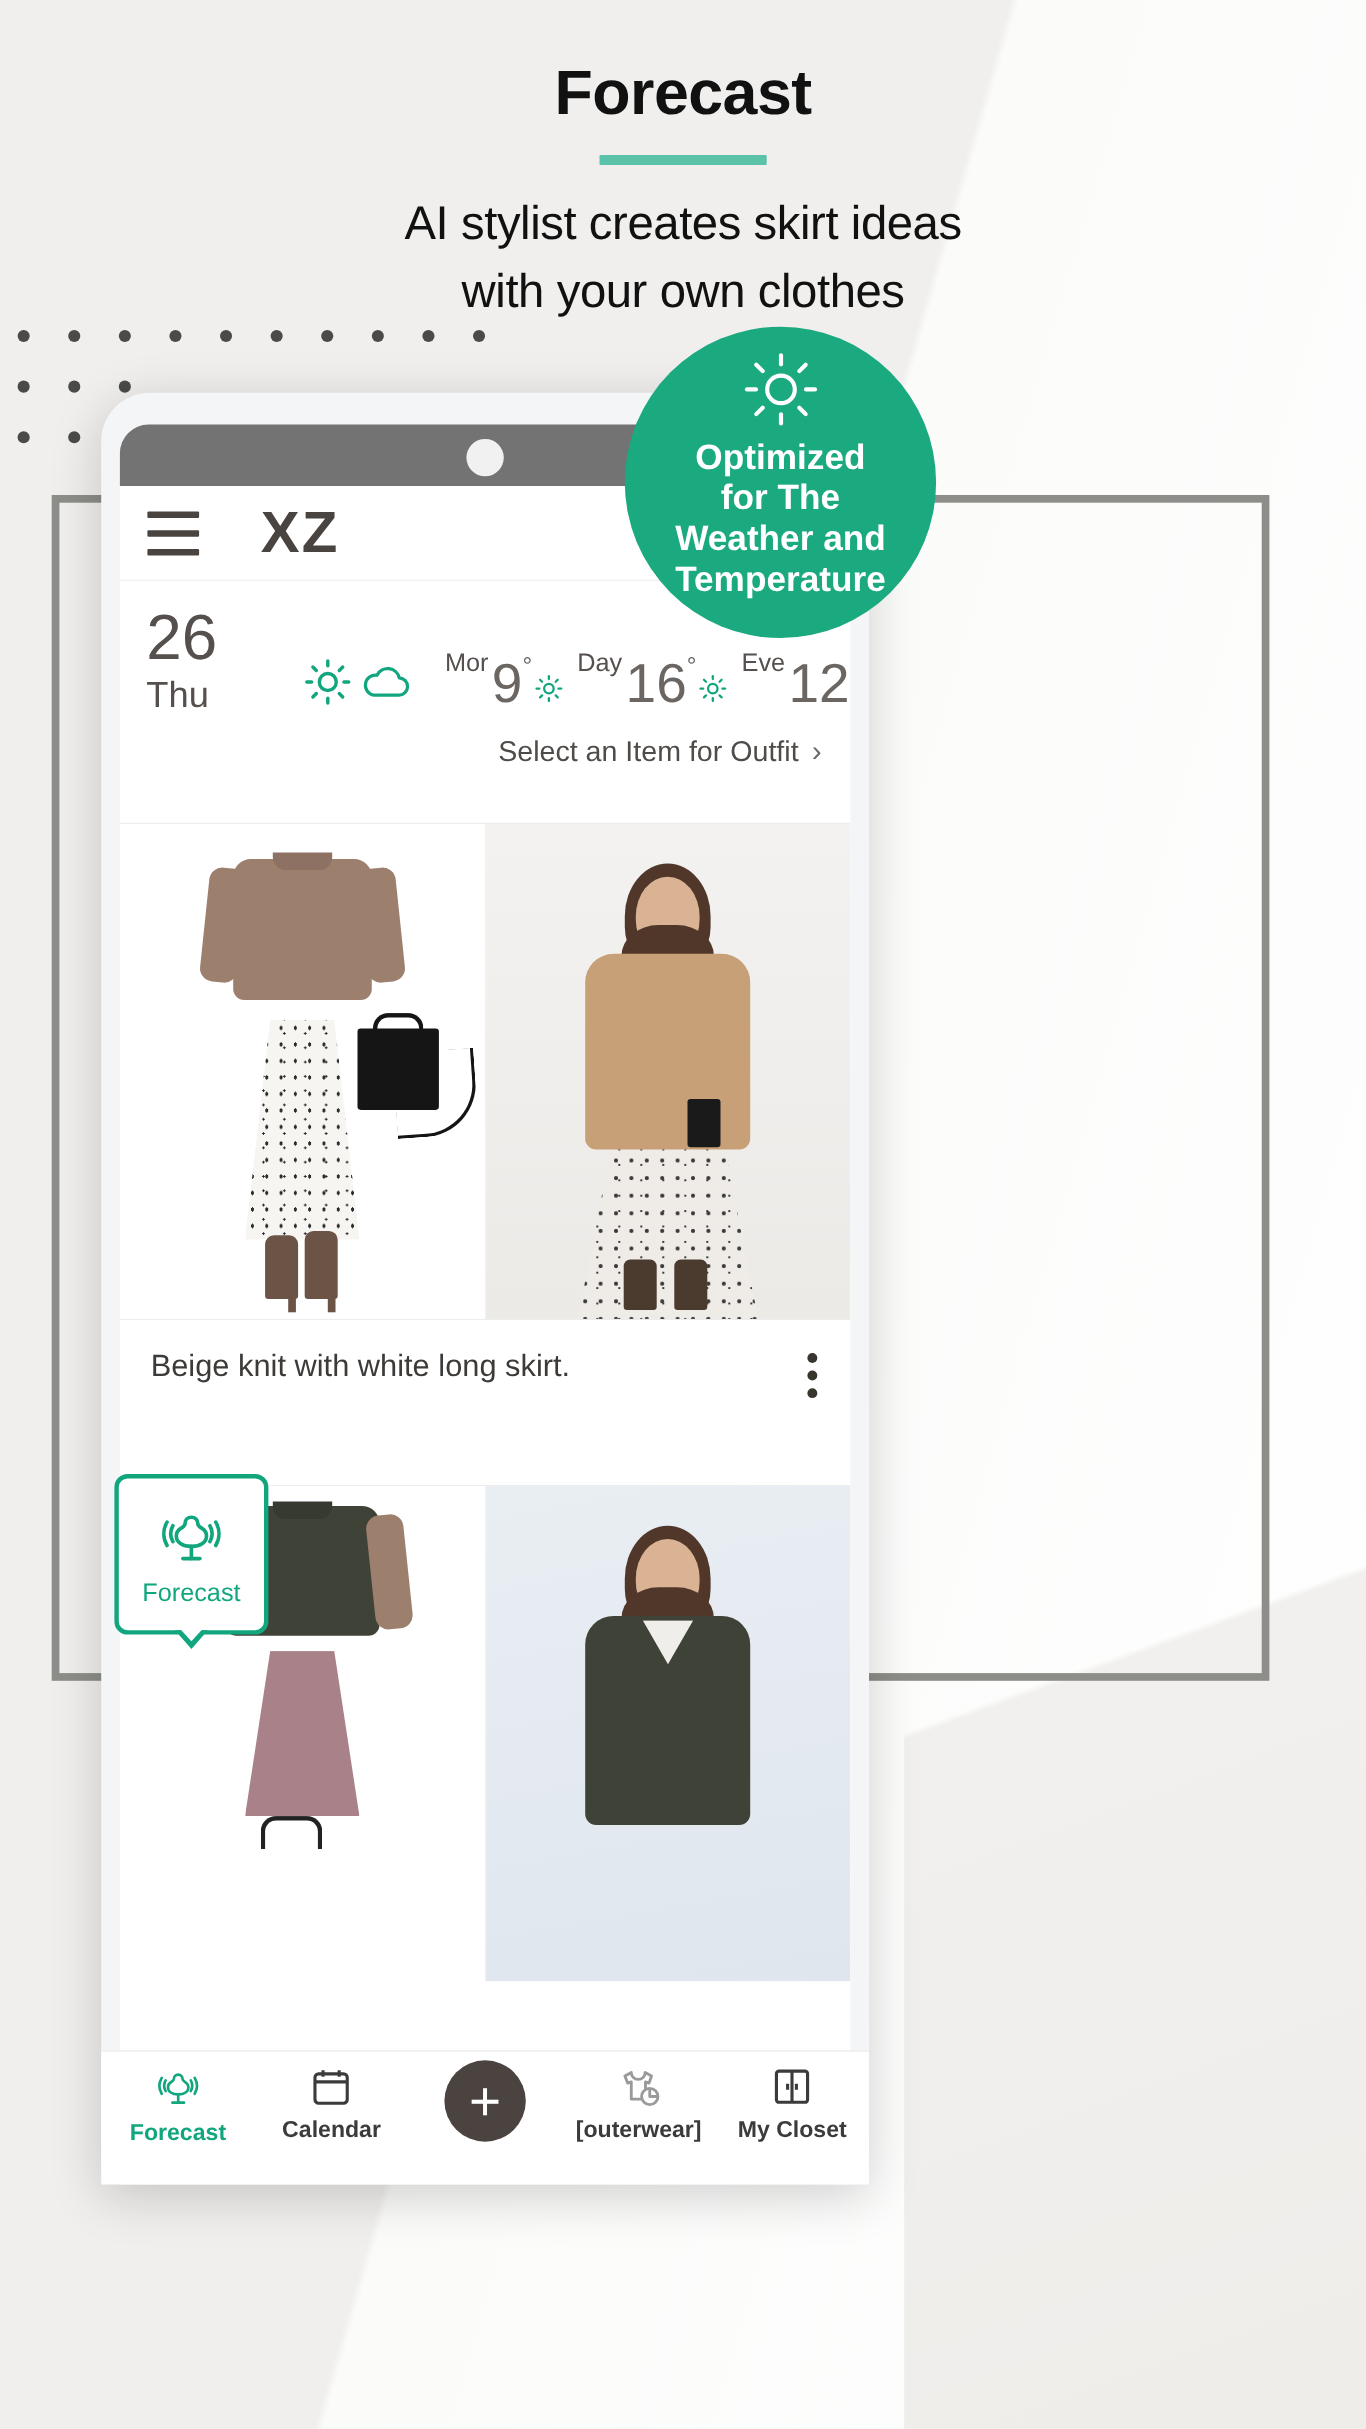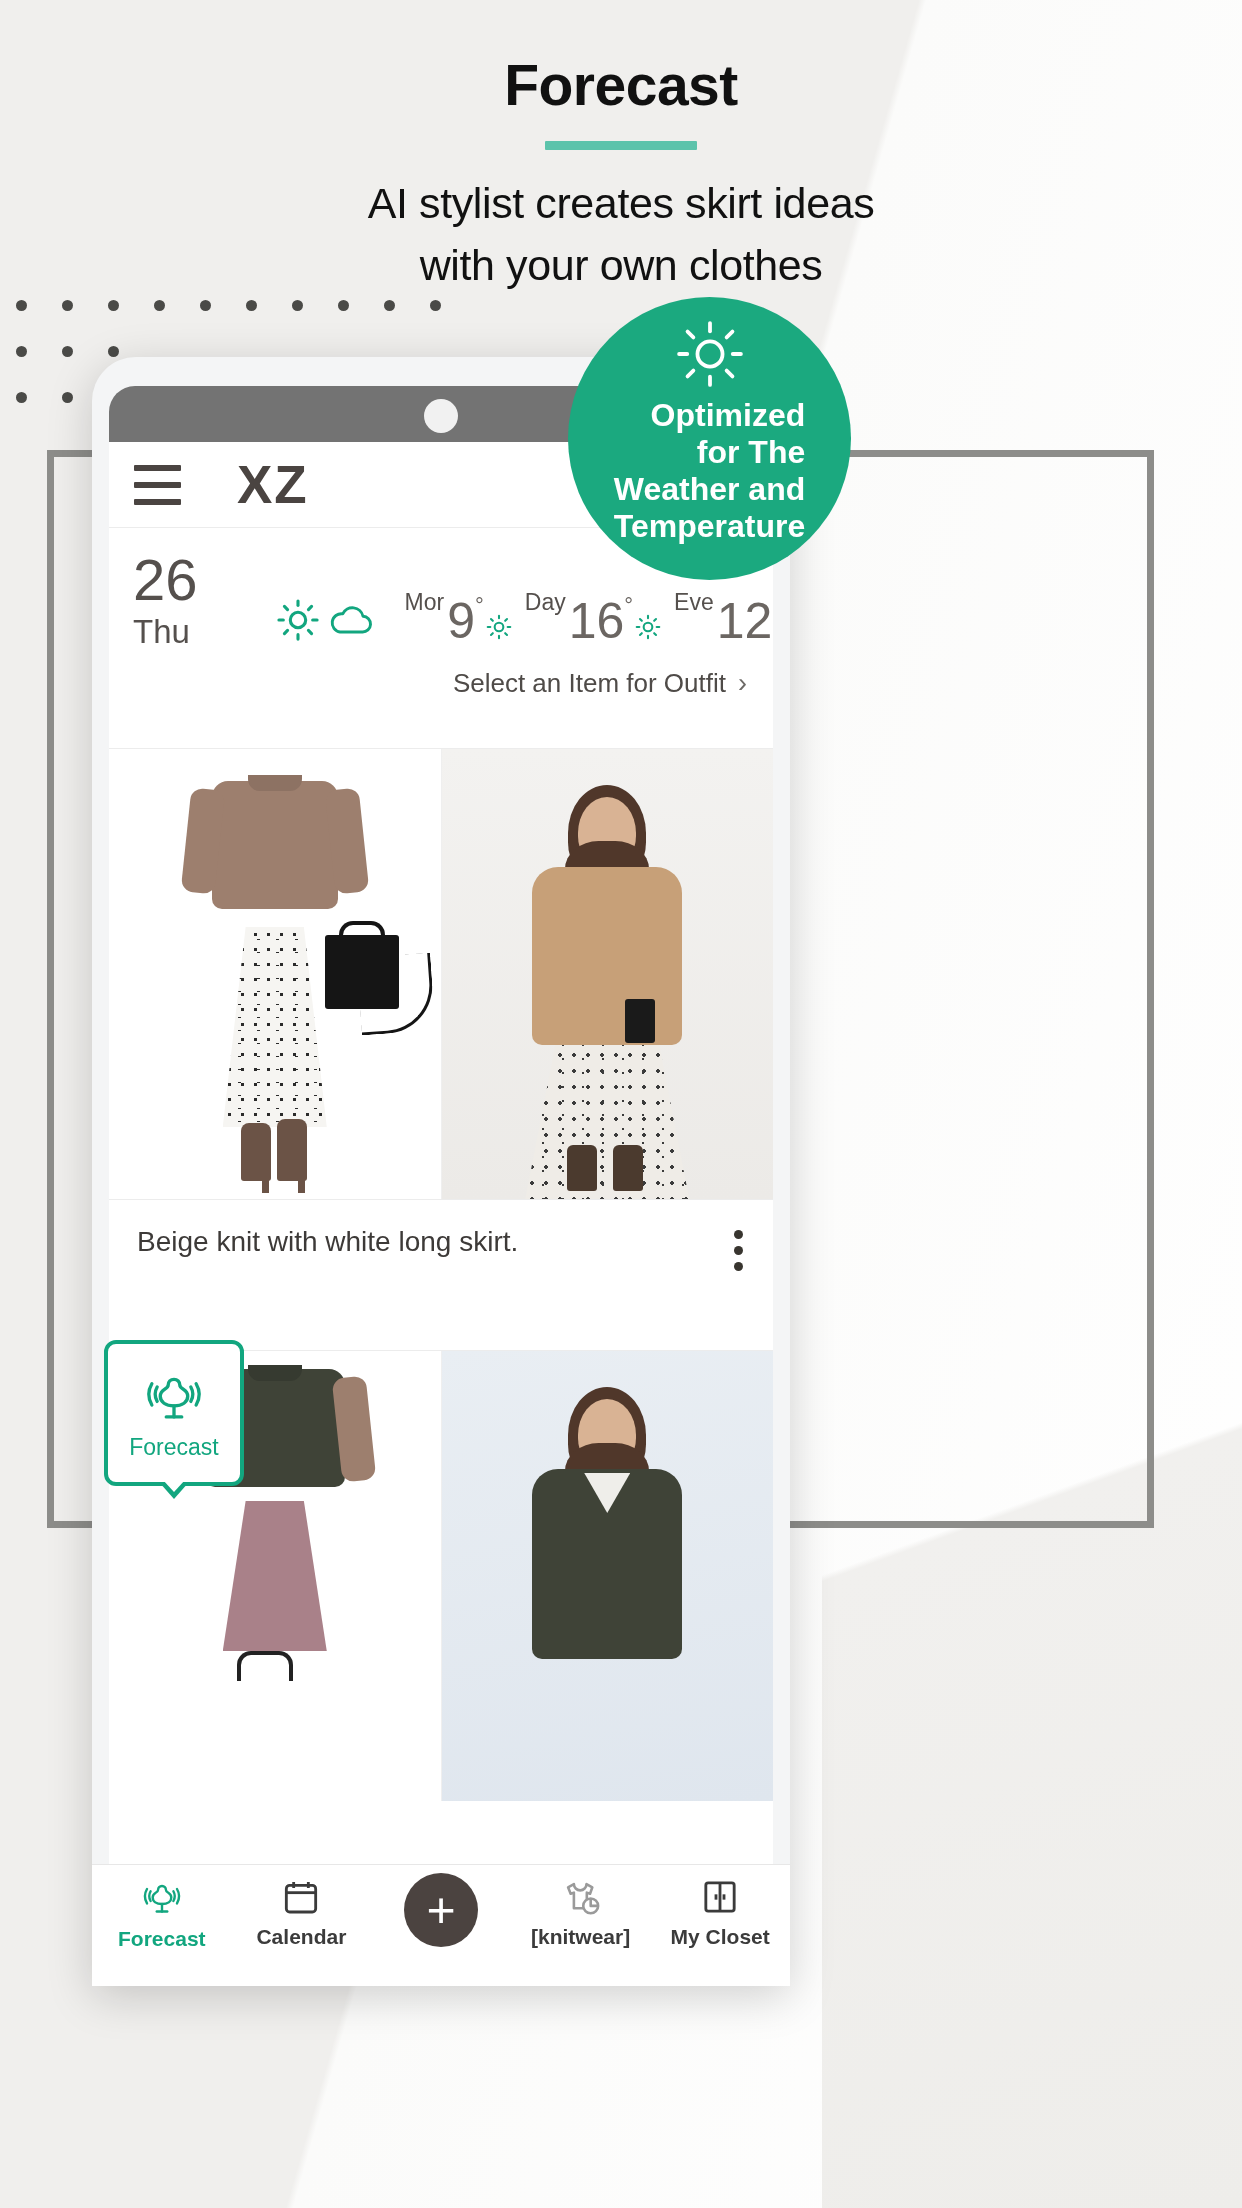--- a/index.html
+++ b/index.html
@@ -242,21 +242,21 @@
 
   
   .badge {
     position: absolute; left: 568px; top: 297px; width: 283px; height: 283px;
     border-radius: 50%; background: #1ba97f; z-index: 40;
     display: flex; flex-direction: column; align-items: center; justify-content: flex-start;
     padding-top: 22px; box-shadow: 0 0 0 0 rgba(0,0,0,0);
   }
   .badge-text {
     color: #fff; font-size: 32px; font-weight: bold; line-height: 37px;
-    text-align: right; margin-top: 8px; padding: 0 10px;
+    text-align: center; margin-top: 8px; padding: 0 10px;
   }
 </style>
 </head>
 <body>
 
 <div class="bg-wedge"></div>
 <div class="bg-wedge2"></div>
 
 <div class="headline">Forecast</div>
 <div class="rule"></div>
@@ -461,21 +461,21 @@
     <div class="tab">
       <div class="fab">+</div>
     </div>
 
     <div class="tab">
       <svg width="42" height="40" viewBox="0 0 26 24" fill="none" stroke="#9a9a9a" stroke-width="1.6" stroke-linejoin="round">
         <path d="M8.6 4 5 6l1.6 4 2-0.7V19h8V9.3l2 .7L20 6l-3.6-2a3.5 3.5 0 0 1-7.8 0z"></path>
         <circle cx="19" cy="17.5" r="4.6" fill="#fff"></circle>
         <path d="M19 13v4.5h4.5"></path>
       </svg>
-      <span class="tab-label">[knitwear]</span>
+      <span class="tab-label">[outerwear]</span>
     </div>
 
     <div class="tab">
       <svg width="40" height="40" viewBox="0 0 24 24" fill="none" stroke="#3b3b3b" stroke-width="1.7">
         <rect x="3.5" y="3.5" width="17" height="17" rx="1.4"></rect>
         <line x1="12" y1="3.5" x2="12" y2="20.5"></line>
         <line x1="9.6" y1="10.4" x2="9.6" y2="13.6"></line>
         <line x1="14.4" y1="10.4" x2="14.4" y2="13.6"></line>
       </svg>
       <span class="tab-label">My Closet</span>

